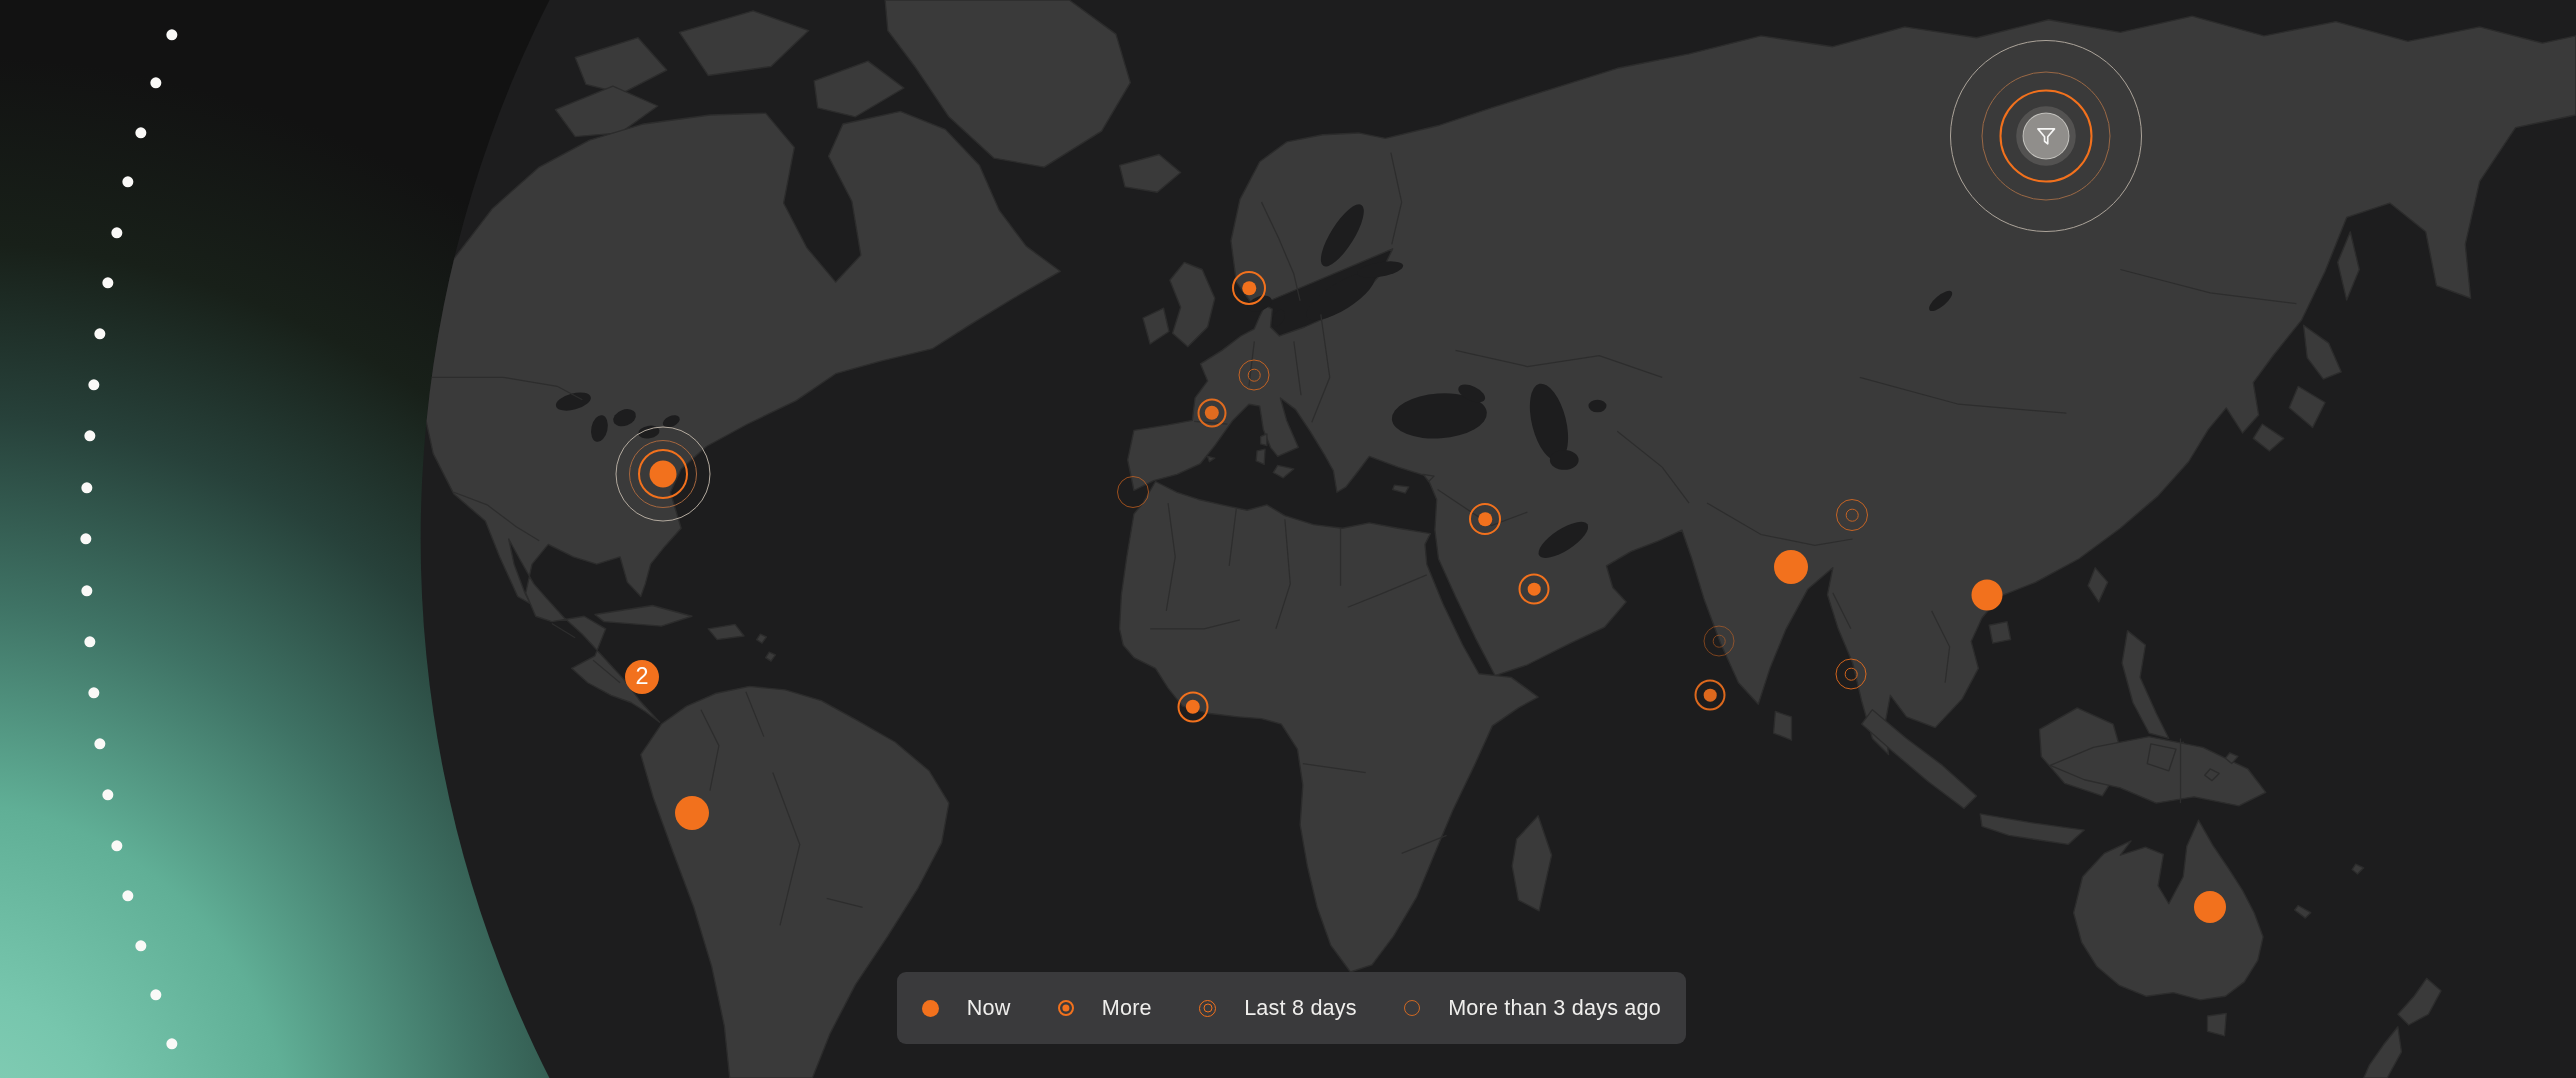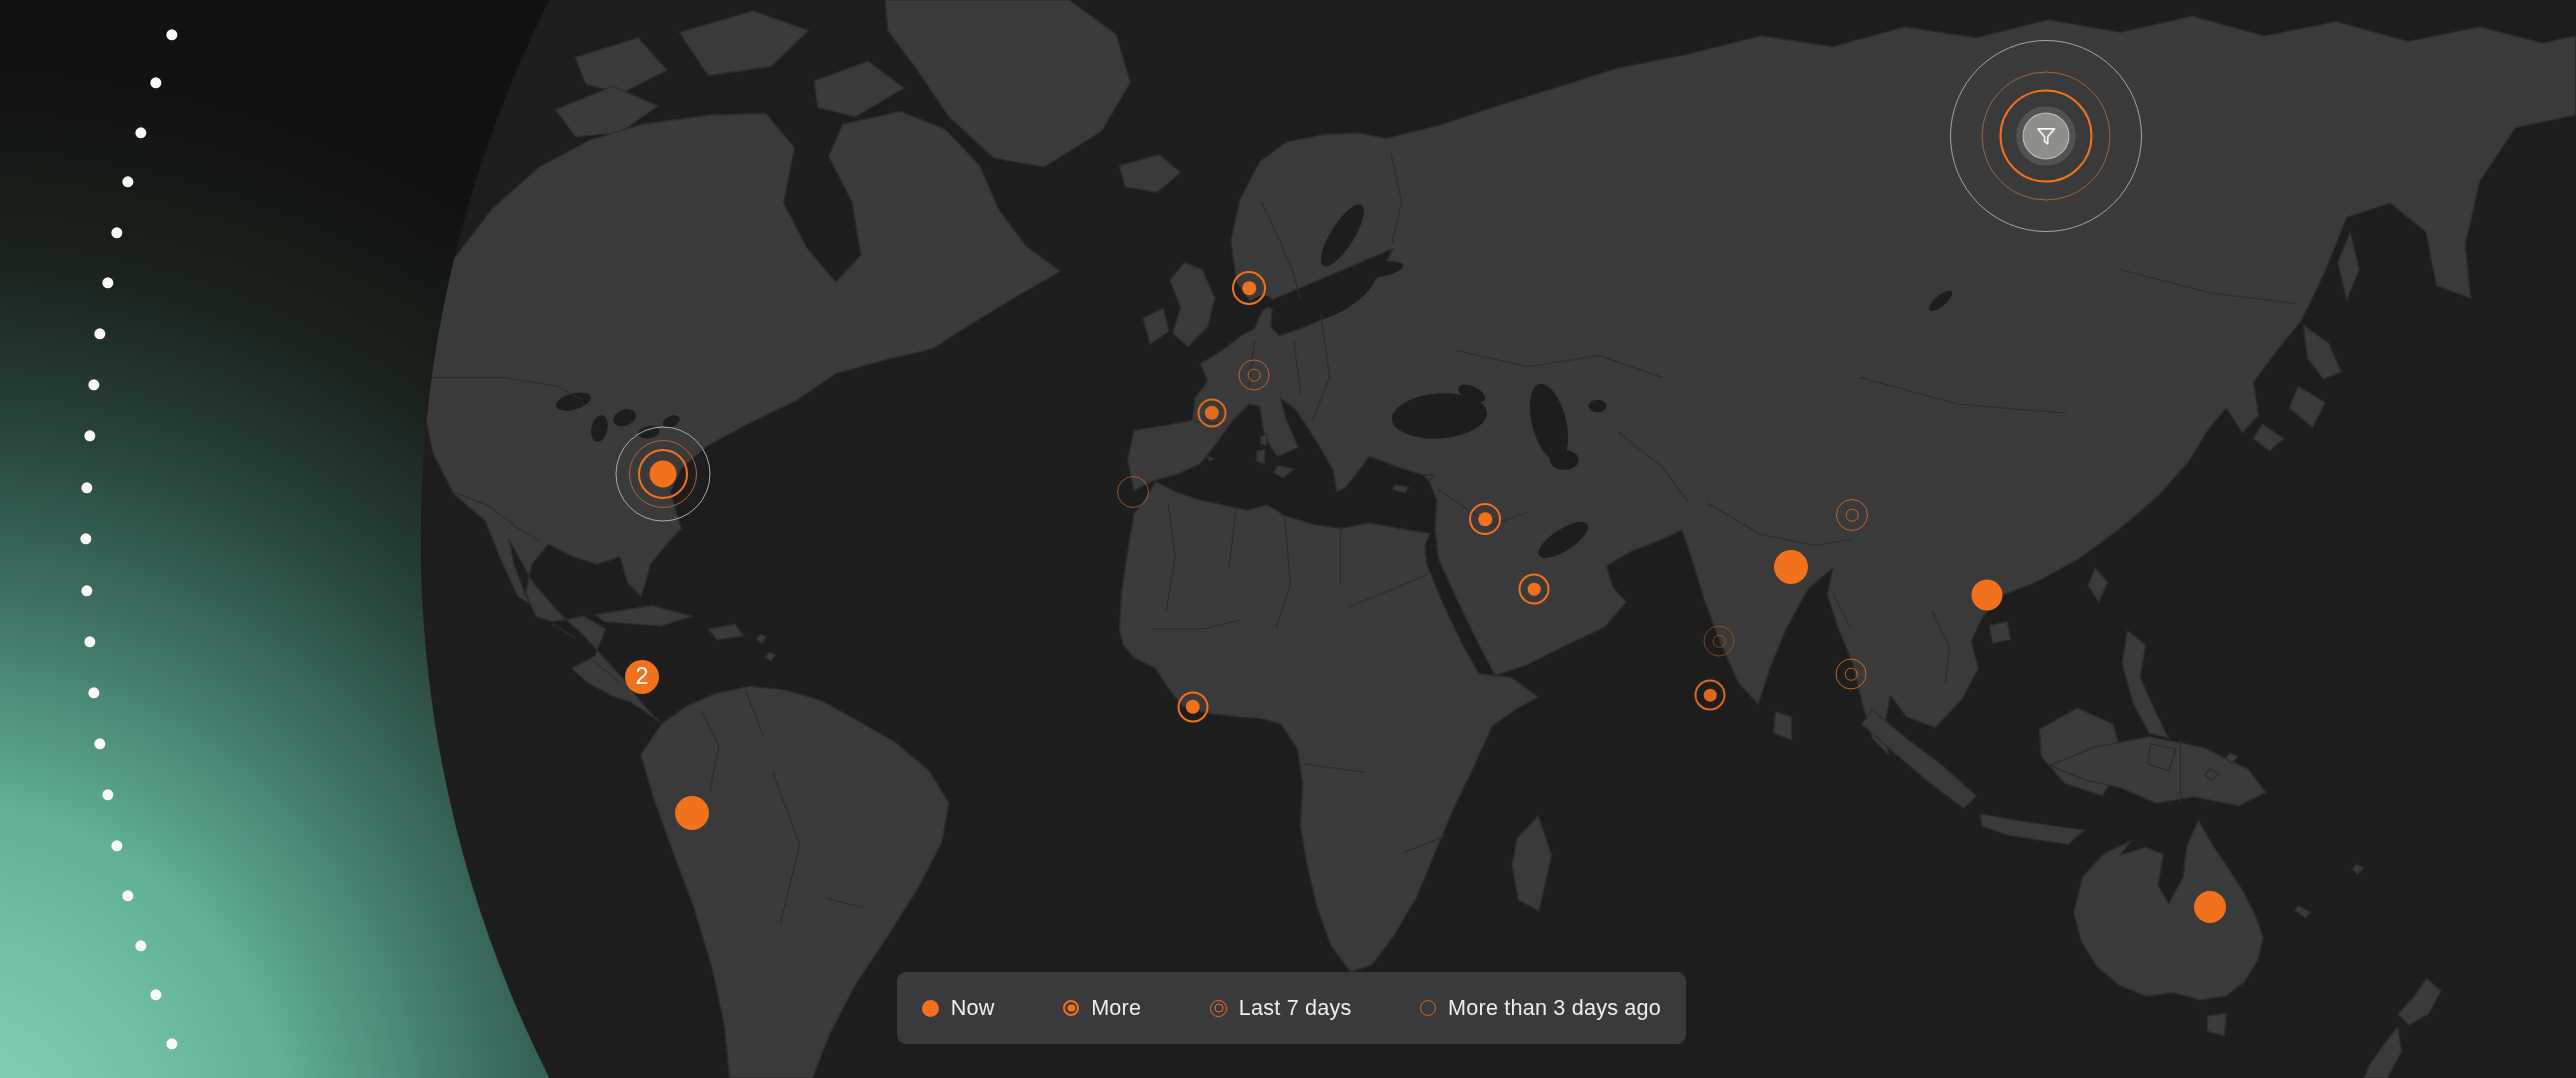--- a/index.html
+++ b/index.html
@@ -29,21 +29,21 @@
     display:flex;align-items:center;justify-content:center;cursor:pointer;padding:0;
   }
   
   .legend{
     position:absolute;left:897px;top:972px;width:789px;height:72px;
     background:#3A3A3C;border-radius:9px;
     display:flex;align-items:center;justify-content:space-between;
     padding:0 25px;box-sizing:border-box;
   }
   .legend-item{display:flex;align-items:center;gap:11.7px;}
-  .li-label{color:#EFEEEC;font-size:21.6px;letter-spacing:0.2px;white-space:nowrap;}
+  .li-label{color:#EFEEEC;font-size:21.6px;letter-spacing:0.2px;white-space:nowrap;margin-left:16px;}
   .li-icon{flex:0 0 auto;position:relative;border-radius:50%;box-sizing:border-box;}
   .icon-now{width:17px;height:17px;background:#F2711D;}
   .icon-today{width:16px;height:16px;border:2.2px solid #F2711D;}
   .icon-today::after{content:"";position:absolute;left:50%;top:50%;transform:translate(-50%,-50%);
     width:7.2px;height:7.2px;background:#F2711D;border-radius:50%;}
   .icon-last7{width:17px;height:17px;border:1.8px solid #F2711D;}
   .icon-last7::after{content:"";position:absolute;left:50%;top:50%;transform:translate(-50%,-50%);
     width:9px;height:9px;border:1.8px solid #F2711D;border-radius:50%;box-sizing:border-box;}
   .icon-older{width:16px;height:16px;border:1.8px solid #E8701F;opacity:0.85;}
 </style>
@@ -312,21 +312,21 @@
     <div class="legend-item">
       <span class="li-icon icon-now"></span>
       <span class="li-label">Now</span>
     </div>
     <div class="legend-item">
       <span class="li-icon icon-today"></span>
       <span class="li-label">More</span>
     </div>
     <div class="legend-item">
       <span class="li-icon icon-last7"></span>
-      <span class="li-label">Last 7 days</span>
+      <span class="li-label">Last 8 days</span>
     </div>
     <div class="legend-item">
       <span class="li-icon icon-older"></span>
       <span class="li-label">More than 3 days ago</span>
     </div>
   </div>
 
 </div>
 
 

